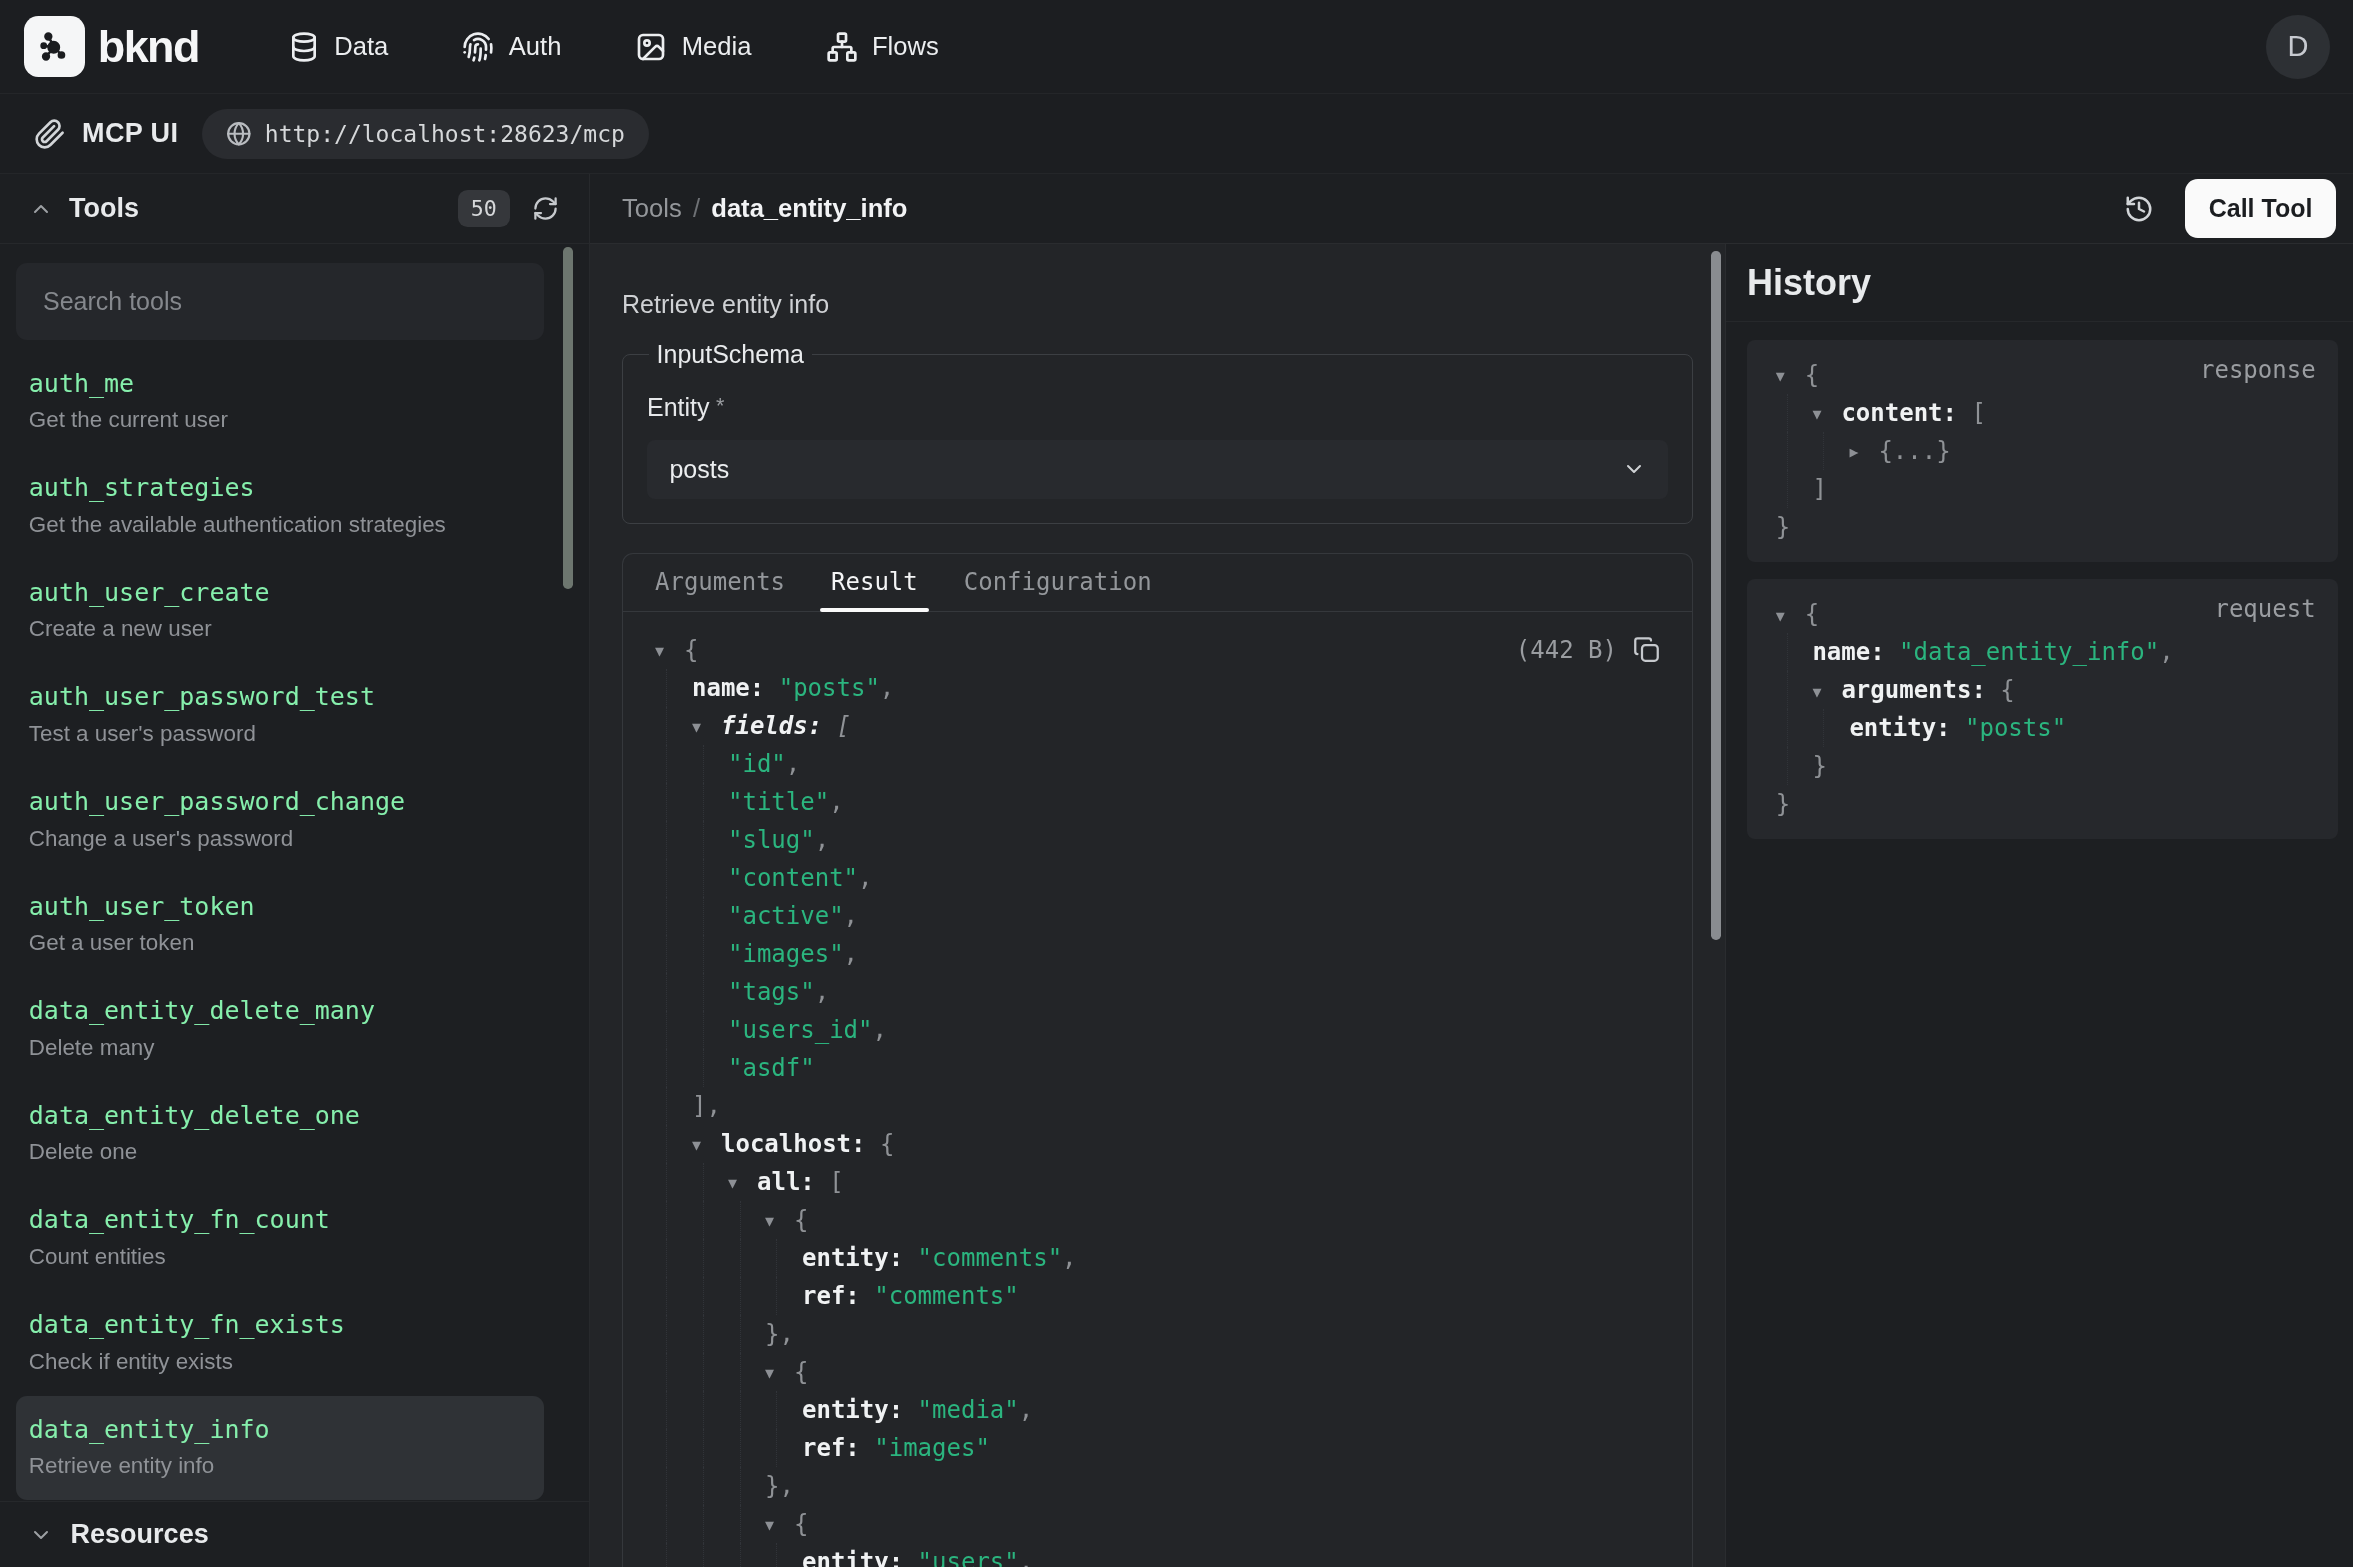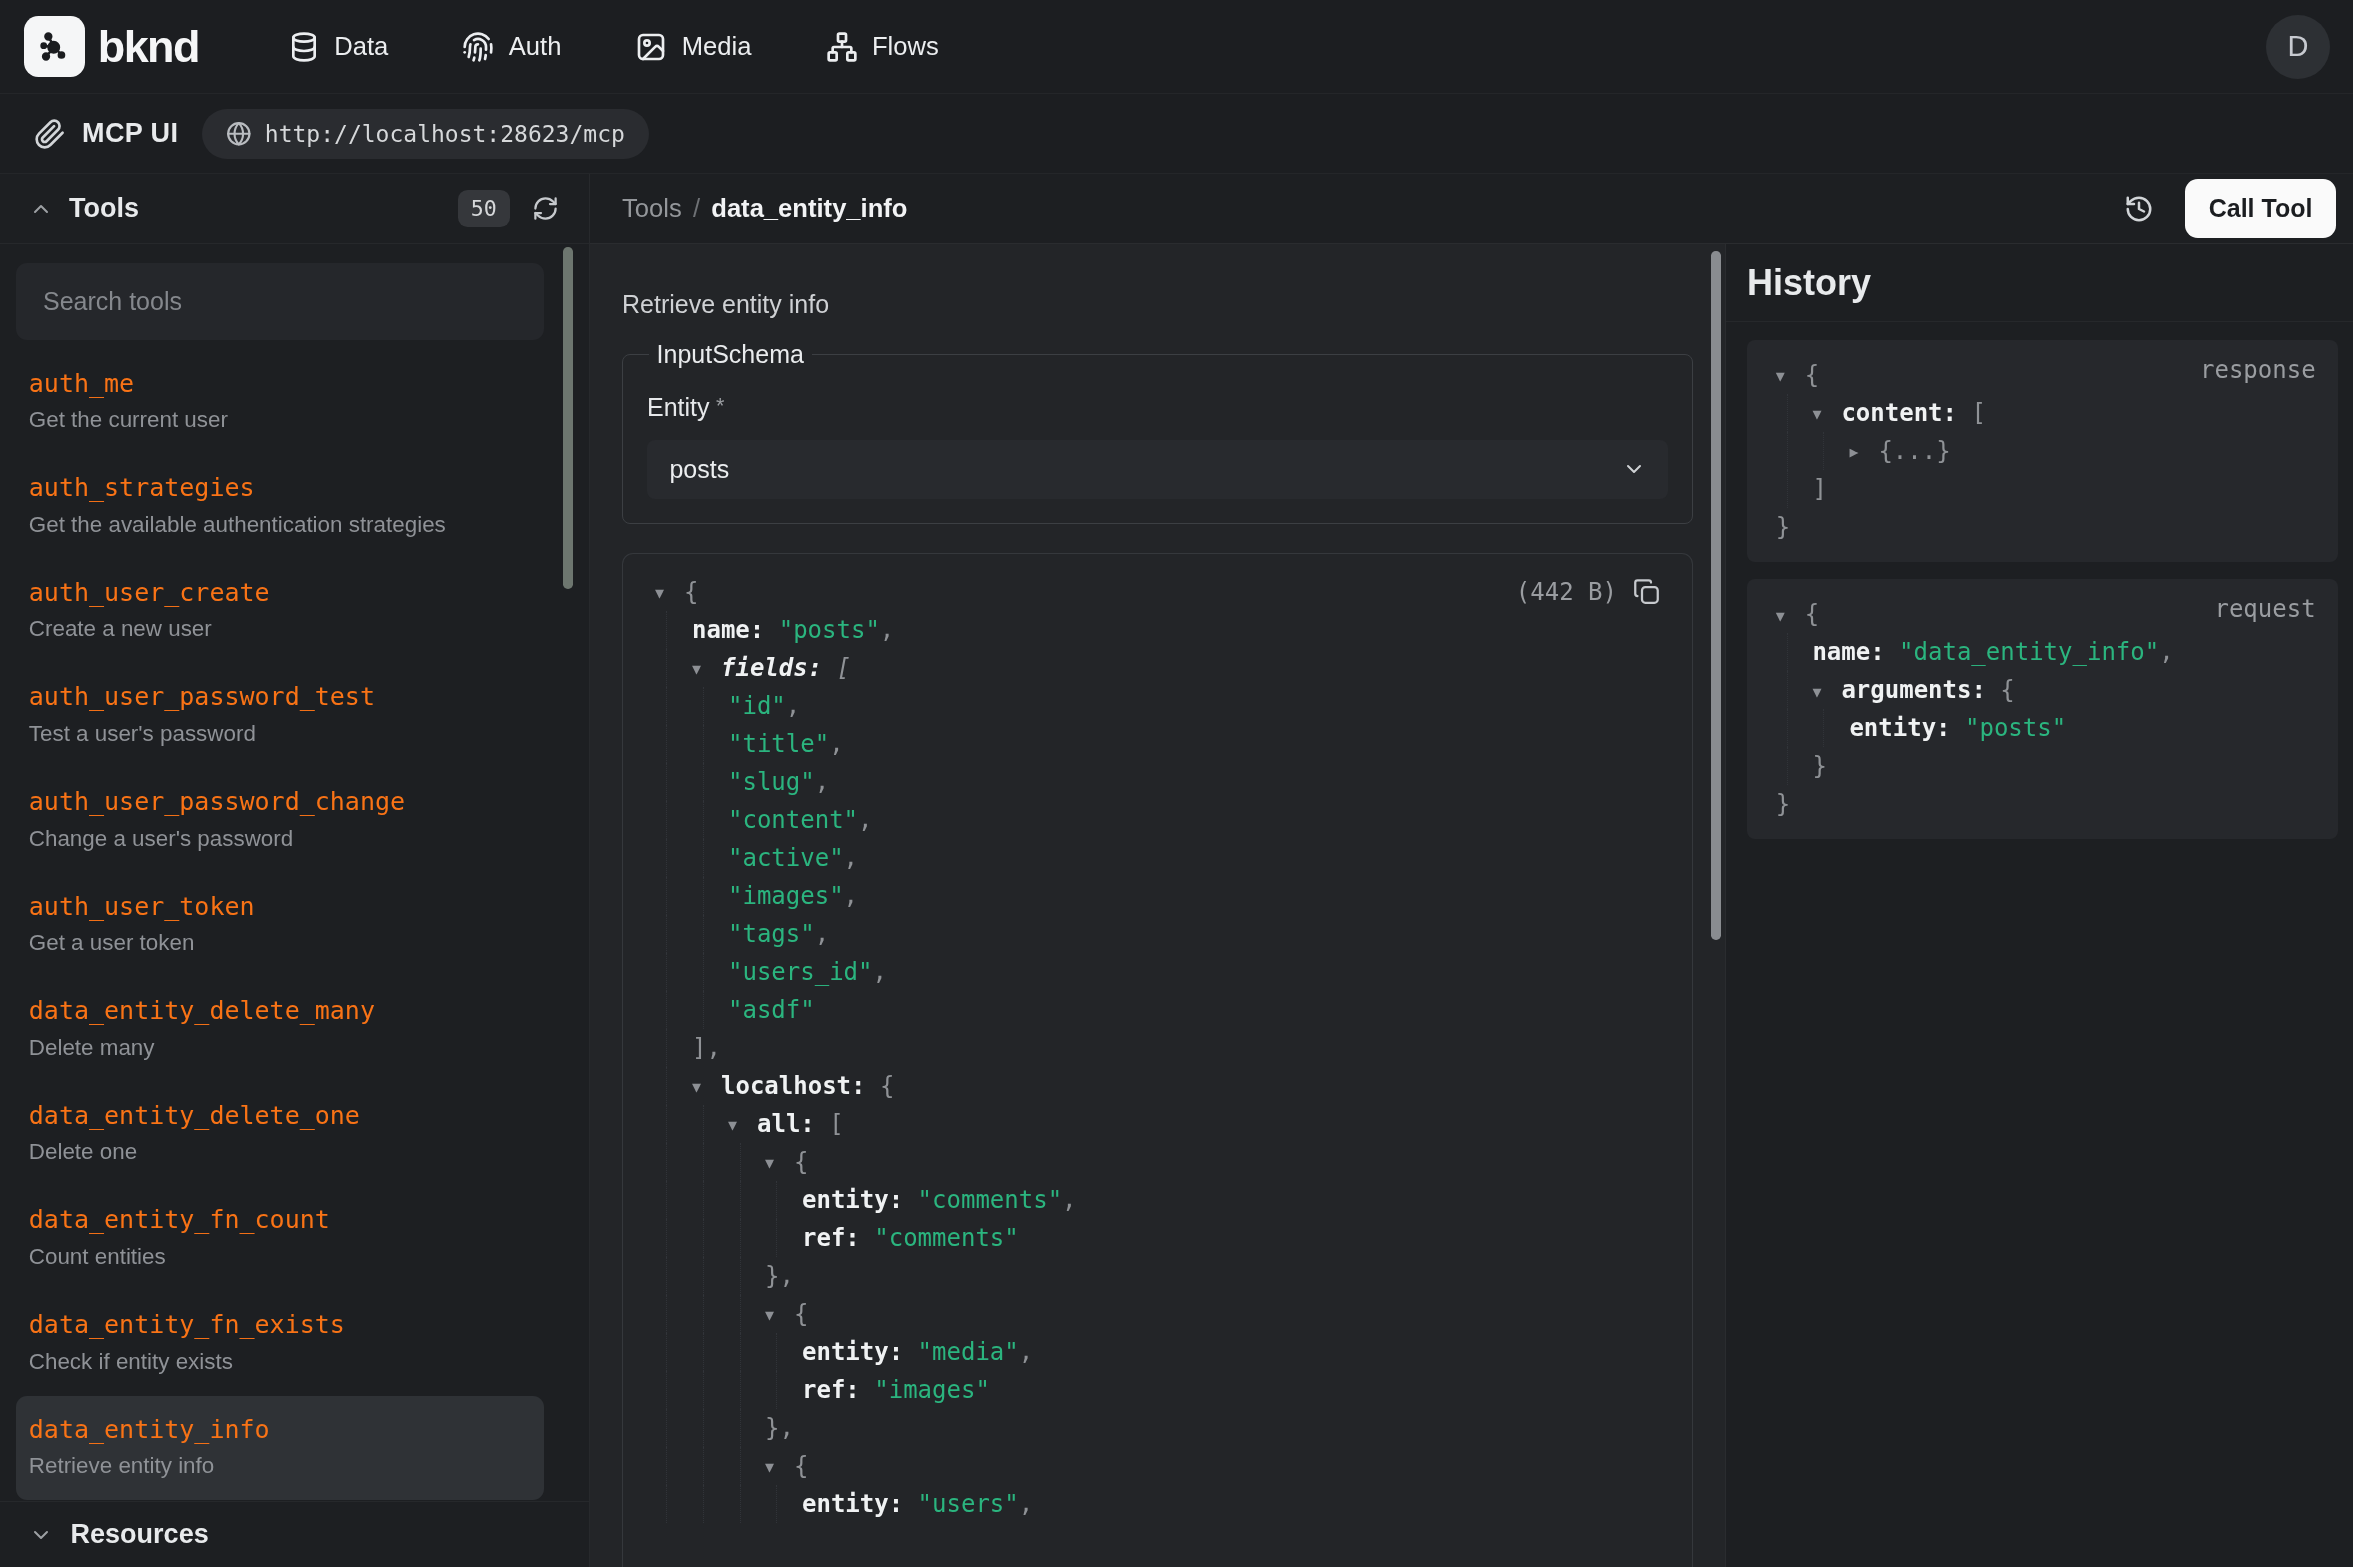--- a/index.html
+++ b/index.html
@@ -63,21 +63,21 @@
   .sidebar-body { position: relative; flex: 1; padding: 19px 45px 0 16px; overflow: hidden; }
   .search-input {
     width: 100%; height: 77px; border: none; outline: none; border-radius: 11.2px;
     background: #25272b; color: #d6d8da; font-size: 25px; padding: 0 27px;
     font-family: "Liberation Sans", sans-serif;
   }
   .search-input::placeholder { color: #85888d; }
   .tool-list { margin-top: 9.6px; }
   .tool-item { padding: 19px 12.8px 21px 12.8px; border-radius: 11.2px; cursor: pointer; }
   .tool-item.selected { background: #2f3236; }
-  .tool-item .t-name { font-size: 25px; color: #f97316; }
+  .tool-item .t-name { font-size: 25px; color: #86efac; }
   .tool-item .t-desc { font-size: 22.4px; color: #8f9297; margin-top: 9.6px; }
   .sb-thumb { position: absolute; right: 16px; top: 3.2px; width: 9.6px; height: 342px; background: #6d766f; border-radius: 4.8px; cursor: pointer; }
 
   .resources-row { height: 66px; flex: none; display: flex; align-items: center; gap: 17.6px; padding: 0 29px; border-top: 0.8px solid #26282b; cursor: pointer; }
   .resources-row .chev { color: #9da0a4; }
   .resources-row .chev svg { width: 24px; height: 24px; }
   .resources-row .title { font-size: 27px; font-weight: 700; }
 
   
   .main-header { height: 70px; flex: none; display: flex; align-items: center; padding: 0 17.6px 0 32px; border-bottom: 0.8px solid #2a2c2f; background: #1d1f22; }
@@ -343,20 +343,25 @@
             <span class="value">posts</span>
             <span class="chev">
               <svg viewBox="0 0 24 24">
                   <path d="m6 9 6 6 6-6"></path>
                 </svg>
             </span>
           </div>
         </fieldset>
 
         <div class="tabs-card">
+          <div class="tab-row">
+            <div class="tab">Arguments</div>
+            <div class="tab active">Result</div>
+            <div class="tab">Configuration</div>
+          </div>
           <div class="json-area" id="result-json">
             <div class="json-meta">
               <span class="json-size mono">(442 B)</span>
               <span class="copy-btn">
                 <svg viewBox="0 0 24 24">
                     <rect width="14" height="14" x="8" y="8" rx="3"></rect>
                     <path d="M4 16c-1.1 0-2-.9-2-2V4c0-1.1.9-2 2-2h10c1.1 0 2 .9 2 2"></path>
                   </svg>
               </span>
             </div>

